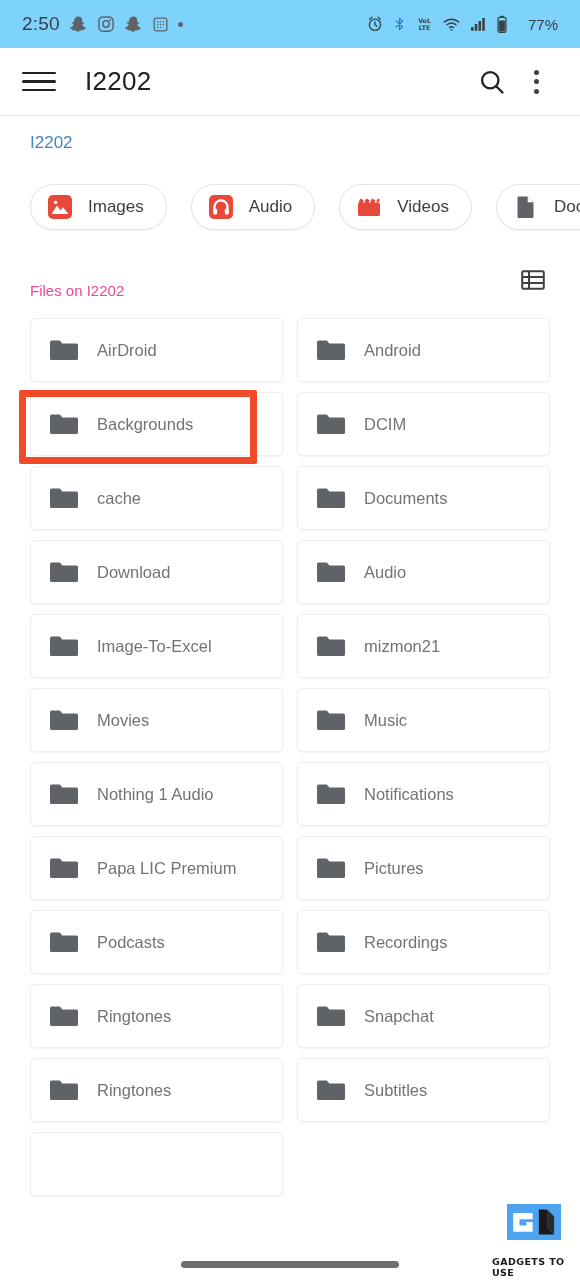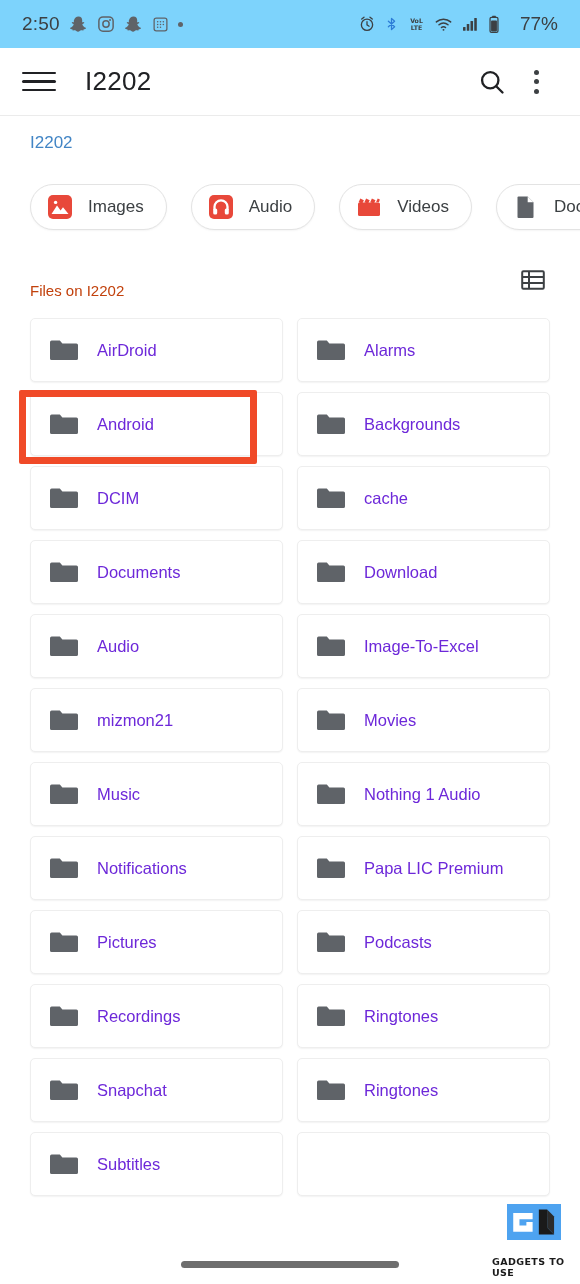--- a/index.html
+++ b/index.html
@@ -24,21 +24,21 @@
     padding: 0 22px;
     background: #7dd3fc;
   }
   .sb-left { display: flex; align-items: center; gap: 9px; flex: 1; }
   .sb-right { display: flex; align-items: center; gap: 8px; }
   .sb-time {
     font-size: 19px; color: #3c4043; letter-spacing: .2px;
     font-family: "Liberation Sans", sans-serif;
   }
   .sb-ico { display: inline-flex; align-items: center; justify-content: center; }
-  .sb-pct { font-size: 19px; color: #3c4043; margin-left: 12px; }
+  .sb-pct { font-size: 15px; color: #3c4043; margin-left: 12px; }
   .dot { width: 5px; height: 5px; border-radius: 50%; background: #5f6368; display:inline-block; }
 
   
   .appbar {
     position: absolute; top: 48px; left: 0;
     width: 580px; height: 68px;
     display: flex; align-items: center;
     padding: 0 22px;
     background: #ffffff;
     border-bottom: 1px solid #ebebeb;
@@ -86,21 +86,21 @@
   .chip-label { font-size: 17px; color: #3c4043; white-space: nowrap; }
   .chip-ico { width: 30px; height: 30px; flex:0 0 auto; display:flex; align-items:center; justify-content:center; }
 
   
   .section {
     position: absolute; top: 258px; left: 0;
     width: 580px; height: 44px;
     display: flex; align-items: center;
     padding: 0 30px;
   }
-  .section-title { font-size: 15px; color: #c2410c; margin-top: 20px; }
+  .section-title { font-size: 15px; color: #ec4899; margin-top: 20px; }
   .section-spacer { flex: 1; }
   .viewtoggle { width: 34px; height: 30px; display:flex; align-items:center; justify-content:center; cursor:pointer;}
 
   
   .grid {
     position: absolute; top: 318px; left: 0;
     width: 580px; height: 966px;
     padding: 0 30px;
     display: grid;
     grid-template-columns: 1fr 1fr;
@@ -113,21 +113,21 @@
     height: 64px;
     display: flex; align-items: center;
     gap: 18px;
     padding-left: 18px;
     background: #ffffff;
     border: 1px solid #eeeeee;
     border-radius: 5px;
     box-shadow: 0 1px 1.5px rgba(0,0,0,.05);
     cursor: pointer;
   }
-  .tile-name { font-size: 16.5px; color: #6d28d9; white-space: nowrap; overflow: hidden; }
+  .tile-name { font-size: 16.5px; color: #737373; white-space: nowrap; overflow: hidden; }
   .folder-ico { width: 30px; height: 24px; flex: 0 0 auto; }
 
   
   .annot {
     position: absolute;
     left: 19px; top: 390px;
     width: 238px; height: 74px;
     border: 7px solid #f04a28;
     border-radius: 2px;
     pointer-events: none;
@@ -349,26 +349,20 @@
       <div class="tile">
         <svg class="folder-ico" viewBox="0 0 30 24">
           <path d="M1 4.2a1.6 1.6 0 0 1 1.6-1.6h8.2l2.6 2.9h14a1.6 1.6 0 0 1 1.6 1.6v13.3a1.6 1.6 0 0 1-1.6 1.6H2.6A1.6 1.6 0 0 1 1 20.4z" fill="#5f6368"></path>
         </svg>
         <span class="tile-name">AirDroid</span>
       </div>
       <div class="tile">
         <svg class="folder-ico" viewBox="0 0 30 24">
           <path d="M1 4.2a1.6 1.6 0 0 1 1.6-1.6h8.2l2.6 2.9h14a1.6 1.6 0 0 1 1.6 1.6v13.3a1.6 1.6 0 0 1-1.6 1.6H2.6A1.6 1.6 0 0 1 1 20.4z" fill="#5f6368"></path>
         </svg>
-        <span class="tile-name">Alarms</span>
-      </div>
-      <div class="tile">
-        <svg class="folder-ico" viewBox="0 0 30 24">
-          <path d="M1 4.2a1.6 1.6 0 0 1 1.6-1.6h8.2l2.6 2.9h14a1.6 1.6 0 0 1 1.6 1.6v13.3a1.6 1.6 0 0 1-1.6 1.6H2.6A1.6 1.6 0 0 1 1 20.4z" fill="#5f6368"></path>
-        </svg>
         <span class="tile-name">Android</span>
       </div>
       <div class="tile">
         <svg class="folder-ico" viewBox="0 0 30 24">
           <path d="M1 4.2a1.6 1.6 0 0 1 1.6-1.6h8.2l2.6 2.9h14a1.6 1.6 0 0 1 1.6 1.6v13.3a1.6 1.6 0 0 1-1.6 1.6H2.6A1.6 1.6 0 0 1 1 20.4z" fill="#5f6368"></path>
         </svg>
         <span class="tile-name">Backgrounds</span>
       </div>
       <div class="tile">
         <svg class="folder-ico" viewBox="0 0 30 24">

